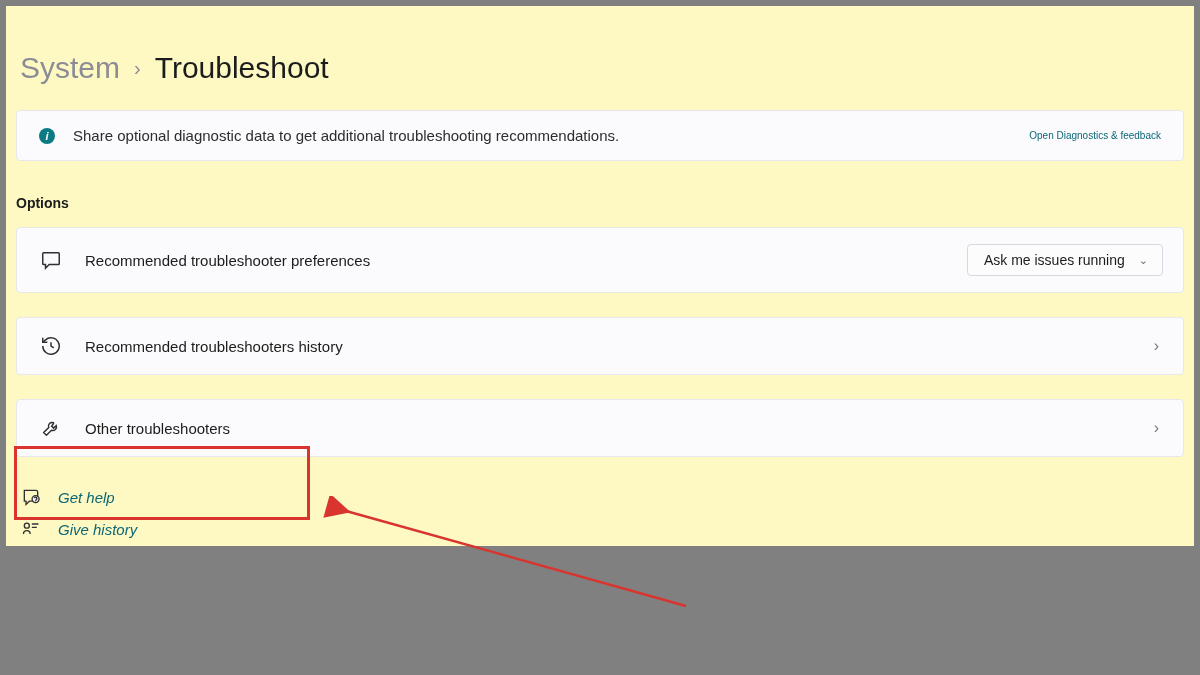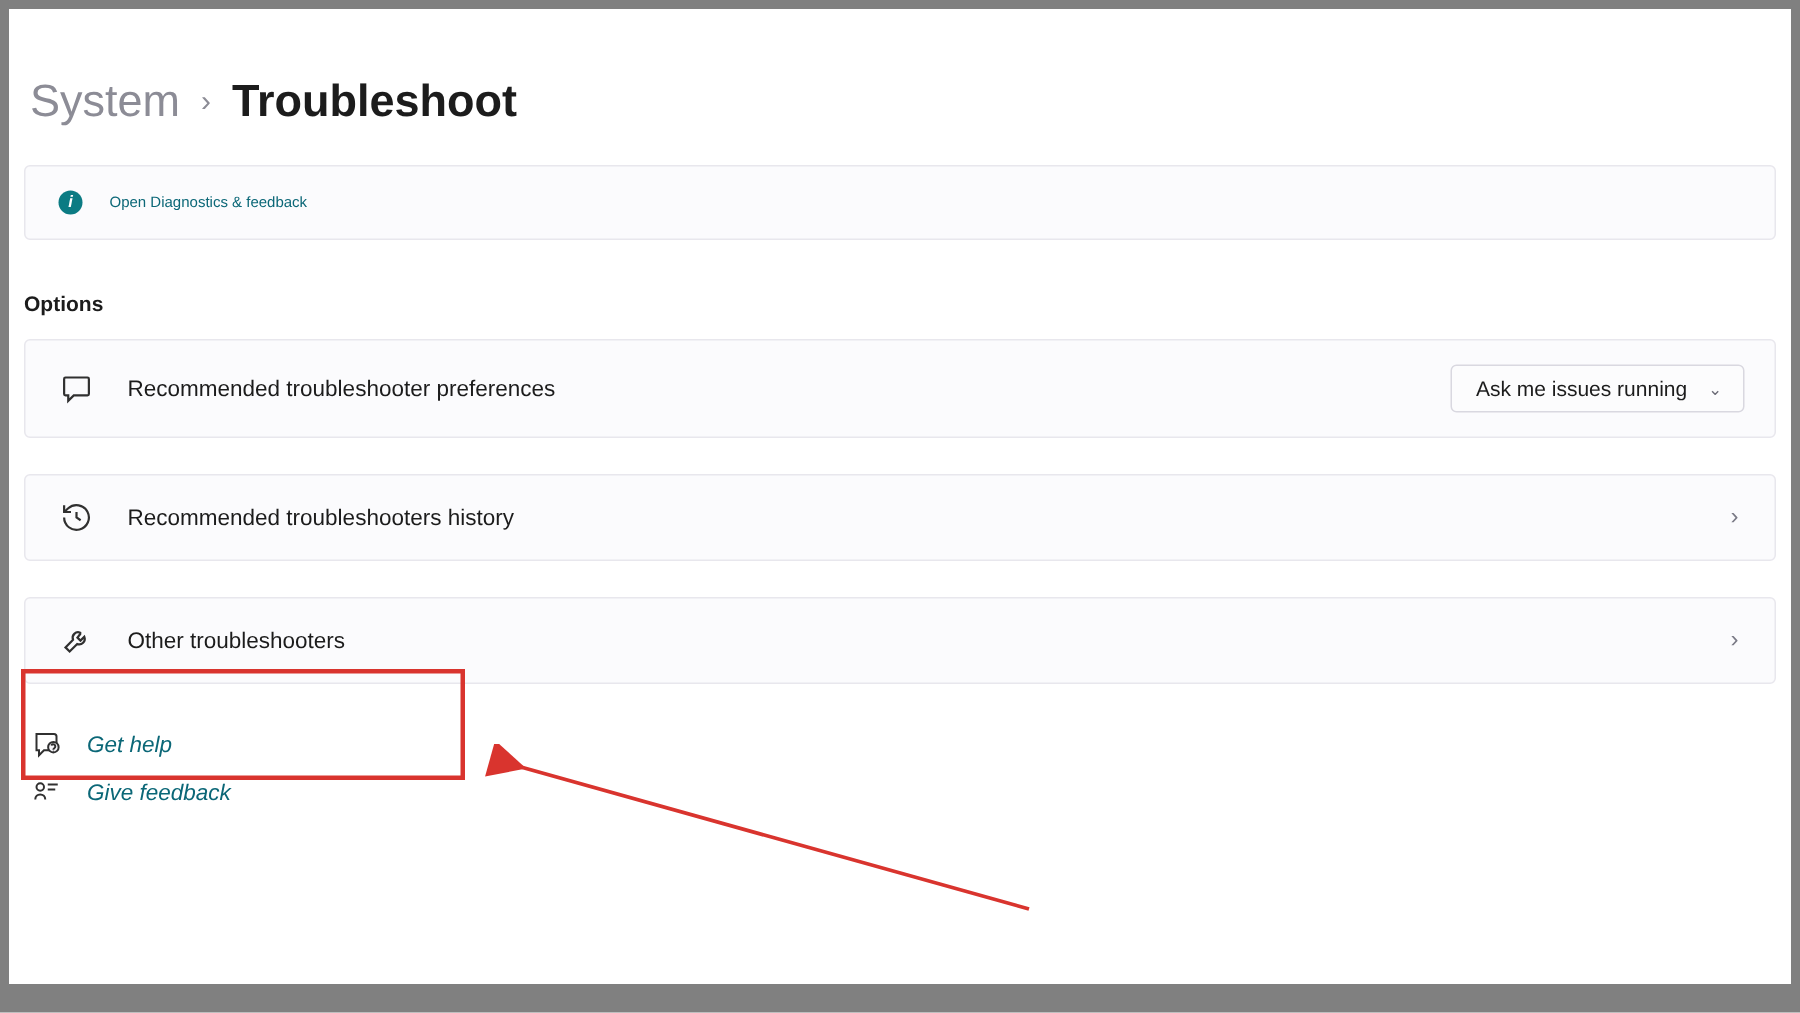--- a/index.html
+++ b/index.html
@@ -4,24 +4,24 @@
   <style>
     * { box-sizing: border-box; margin: 0; padding: 0; }
     body {
       font-family: "Segoe UI", -apple-system, BlinkMacSystemFont, sans-serif;
       background: #808080;
       width: 1200px;
       height: 675px;
       overflow: hidden;
     }
     .window {
-      background: #ffffff;
+      background: #fef9c3;
       margin: 6px;
       width: 1188px;
-      height: 650px;
+      height: 540px;
       position: relative;
       padding: 0;
     }
     .content {
       padding: 10px 10px 0 10px;
     }
     .breadcrumb {
       display: flex;
       align-items: center;
       gap: 14px;
@@ -32,21 +32,21 @@
       font-weight: 500;
       color: #8c8c96;
     }
     .breadcrumb .crumb-sep {
       font-size: 20px;
       color: #8c8c96;
       font-weight: 400;
     }
     .breadcrumb .crumb-current {
       font-size: 30px;
-      font-weight: 700;
+      font-weight: 400;
       color: #1c1c1c;
     }
     .info-banner {
       background: #fbfbfd;
       border: 1px solid #e8e7ed;
       border-radius: 4px;
       display: flex;
       align-items: center;
       padding: 16px 22px;
       gap: 18px;
@@ -179,20 +179,21 @@
   <div class="content">
 
     <div class="breadcrumb">
       <span class="crumb-parent">System</span>
       <span class="crumb-sep">›</span>
       <span class="crumb-current">Troubleshoot</span>
     </div>
 
     <div class="info-banner">
       <div class="info-icon-circle">i</div>
+      <div class="info-text">Share optional diagnostic data to get additional troubleshooting recommendations.</div>
       <div class="info-link">Open Diagnostics &amp; feedback</div>
     </div>
 
     <div class="section-label">Options</div>
 
     <div class="row">
       <div class="row-icon">
         <svg width="22" height="22" viewBox="0 0 24 24" fill="none" stroke-width="1.6">
           <path d="M4 4h16a1 1 0 0 1 1 1v11a1 1 0 0 1-1 1H10l-4 4v-4H4a1 1 0 0 1-1-1V5a1 1 0 0 1 1-1z"></path>
         </svg>
@@ -249,21 +250,21 @@
         <span>Get help</span>
       </div>
       <div class="footer-link">
         <div class="fl-icon">
           <svg width="20" height="20" viewBox="0 0 24 24" fill="none" stroke="#303030" stroke-width="1.6">
             <circle cx="7" cy="8" r="3"></circle>
             <path d="M3 18c0-2.5 1.8-4 4-4s4 1.5 4 4"></path>
             <path d="M13 6h8M13 10h6"></path>
           </svg>
         </div>
-        <span>Give feedback</span>
+        <span>Give history</span>
       </div>
     </div>
 
   </div>
 
   <div class="highlight-box" style="left:8px; top:440px; width:296px; height:74px;"></div>
 
   <svg class="arrow-svg" style="left:300px; top:490px;" width="400" height="130">
     <defs>
       <marker id="ah" markerWidth="12" markerHeight="10" refX="2" refY="5" orient="auto">

